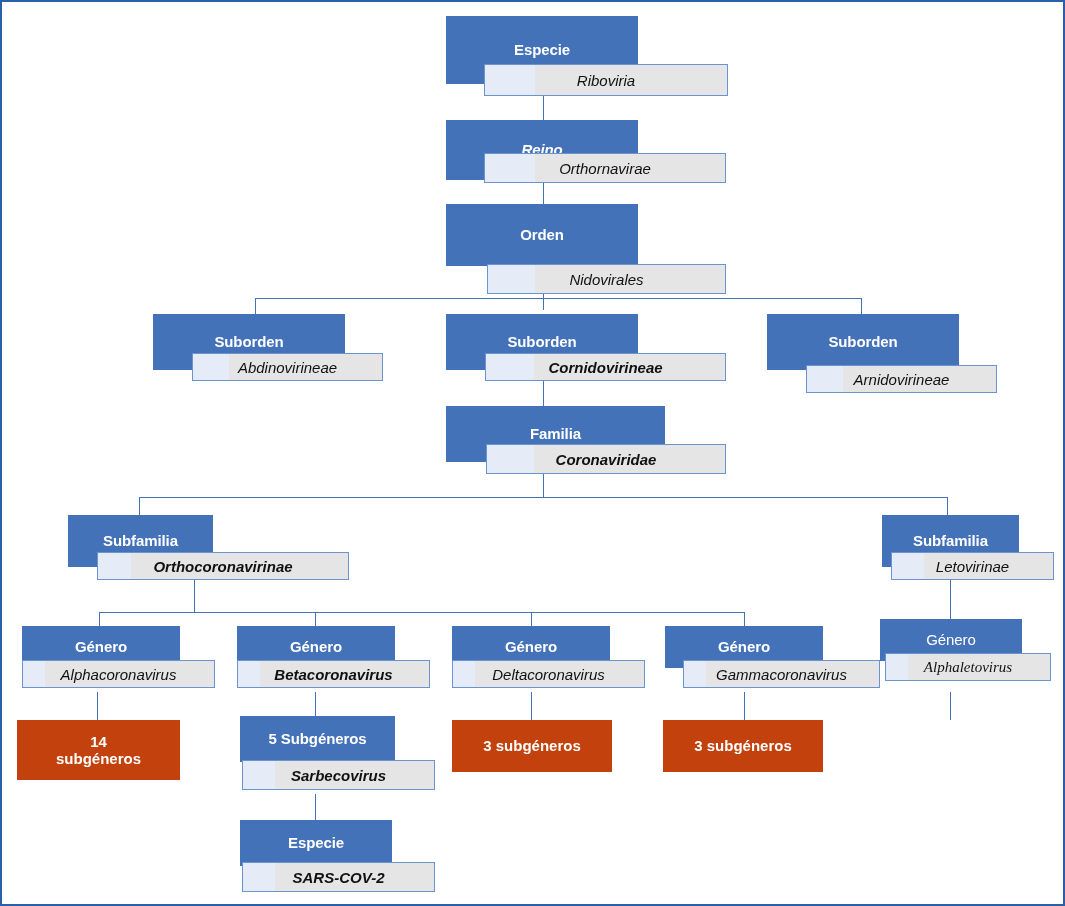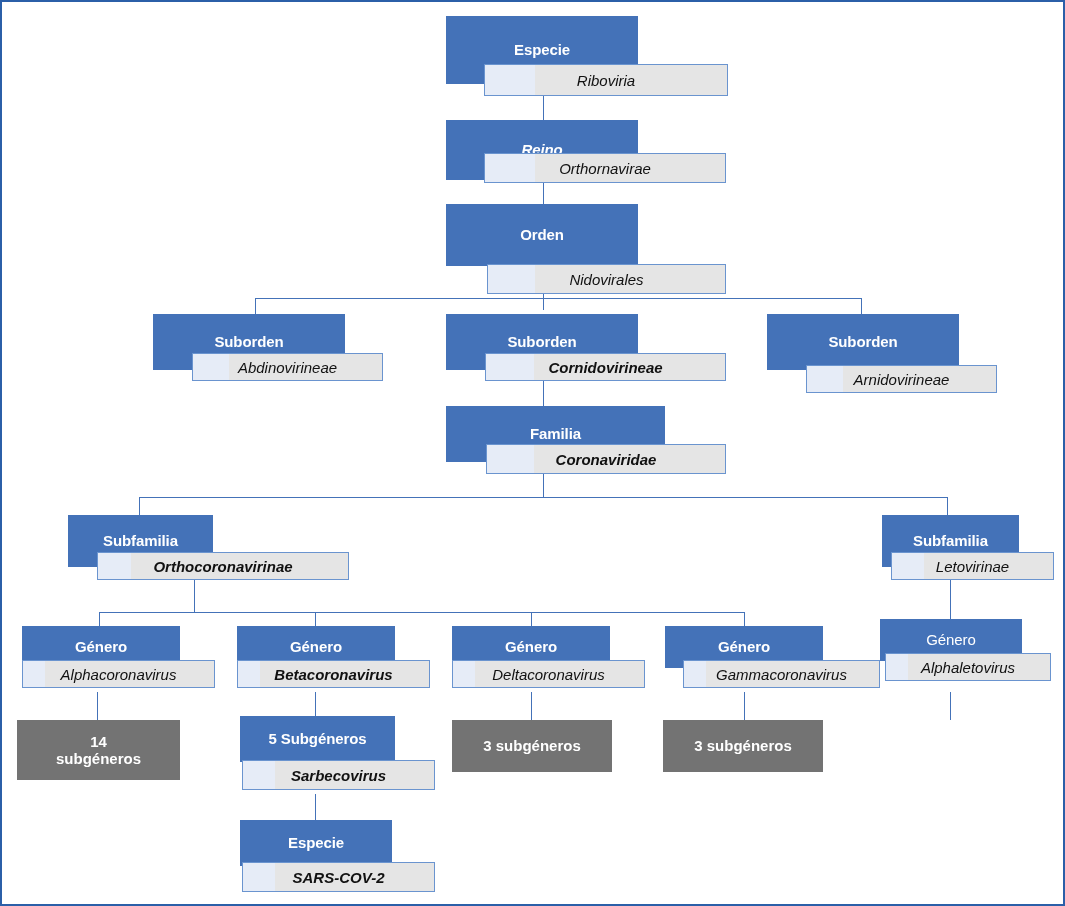--- a/index.html
+++ b/index.html
@@ -76,21 +76,21 @@
   .value > span {
     position: relative;
     z-index: 2;
     padding: 0 6px;
   }
   .value.bold > span { font-weight: bold; }
 
   
   .leafbox {
     position: absolute;
-    background: #737373;
+    background: #c2410c;
     color: #ffffff;
     font-weight: bold;
     font-size: 15px;
     line-height: 1.15;
     display: flex;
     align-items: center;
     justify-content: center;
     text-align: center;
     box-sizing: border-box;
   }
@@ -220,21 +220,21 @@
 
   <div class="node" style="left:663px; top:624px;">
     <div class="rank" style="width:158px; height:42px;">Género</div>
     <div class="value" style="left:18px; top:34px; width:197px; height:28px; --tint:22px;">
       <span>Gammacoronavirus</span>
     </div>
   </div>
 
   <div class="node" style="left:878px; top:617px;">
     <div class="rank thin" style="width:142px; height:42px;">Género</div>
-    <div class="value" style="left:5px; top:34px; width:166px; height:28px; --tint:22px;">
+    <div class="value" style="left:5px; top:34px; width:166px; height:28px;font-family:Liberation Serif, serif; --tint:22px;">
       <span>Alphaletovirus</span>
     </div>
   </div>
 
   <div class="leafbox" style="left:15px; top:718px; width:163px; height:60px; white-space:pre-line;">14
 subgéneros</div>
 
   <div class="node" style="left:238px; top:714px;">
     <div class="rank" style="width:155px; height:46px;">5 Subgéneros</div>
     <div class="value bold" style="left:2px; top:44px; width:193px; height:30px; --tint:32px;">

